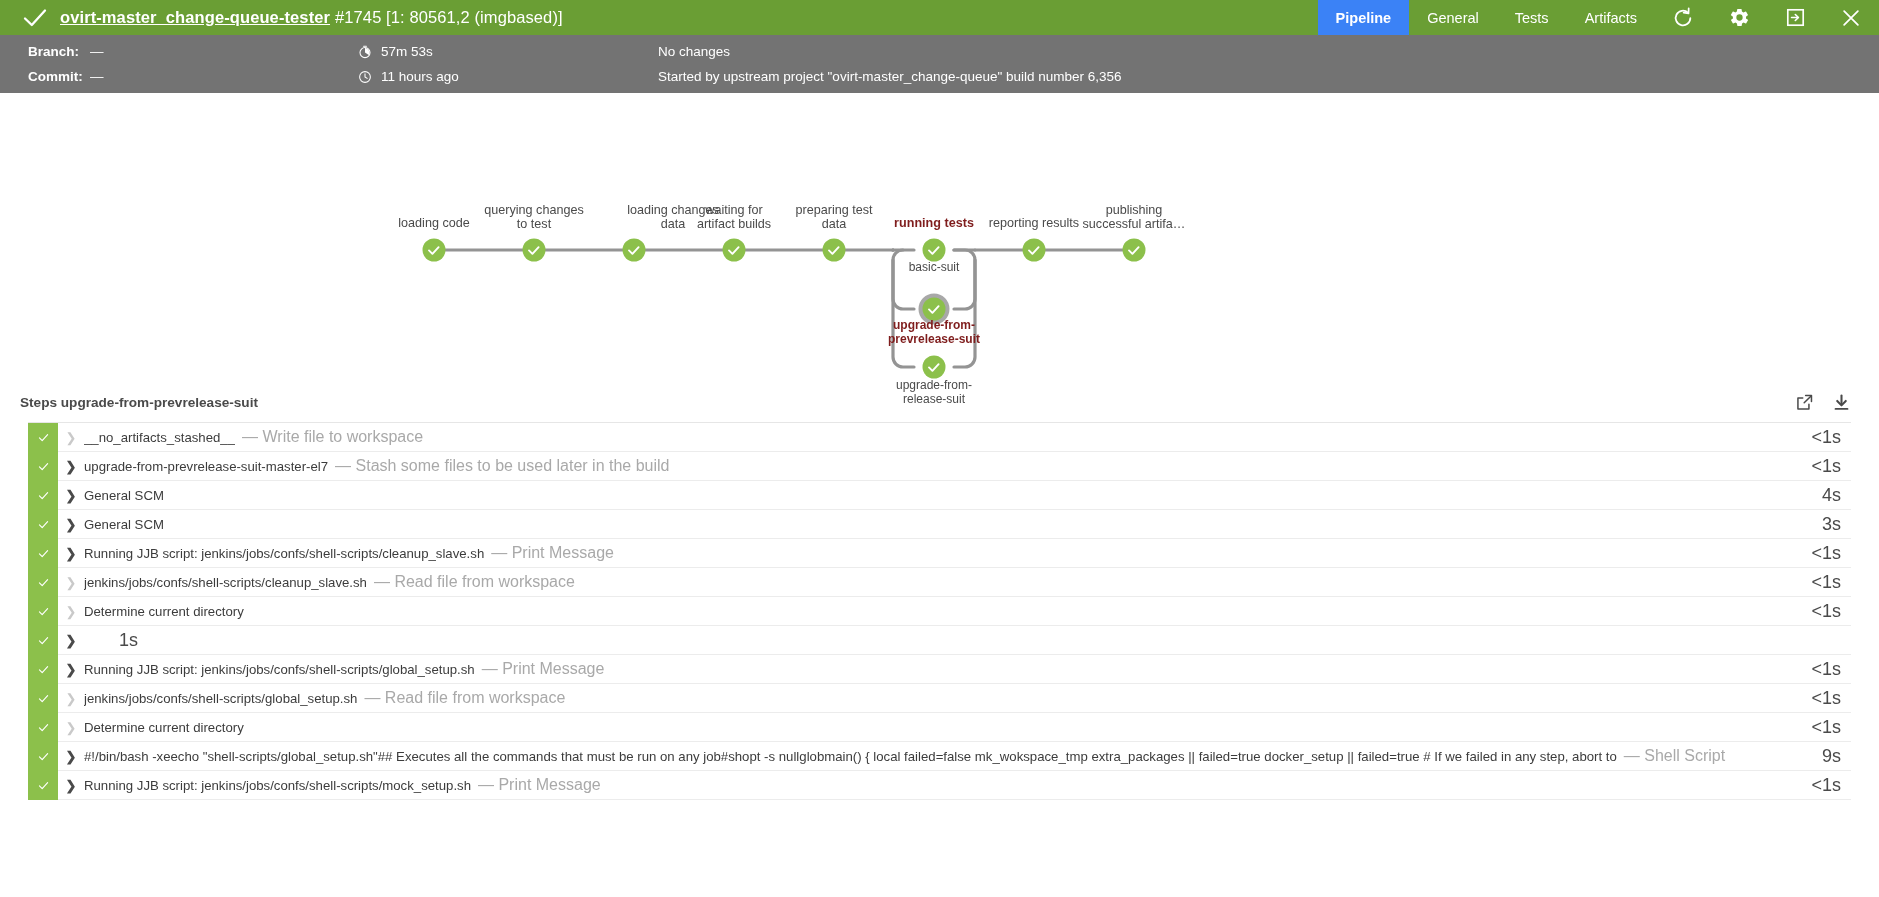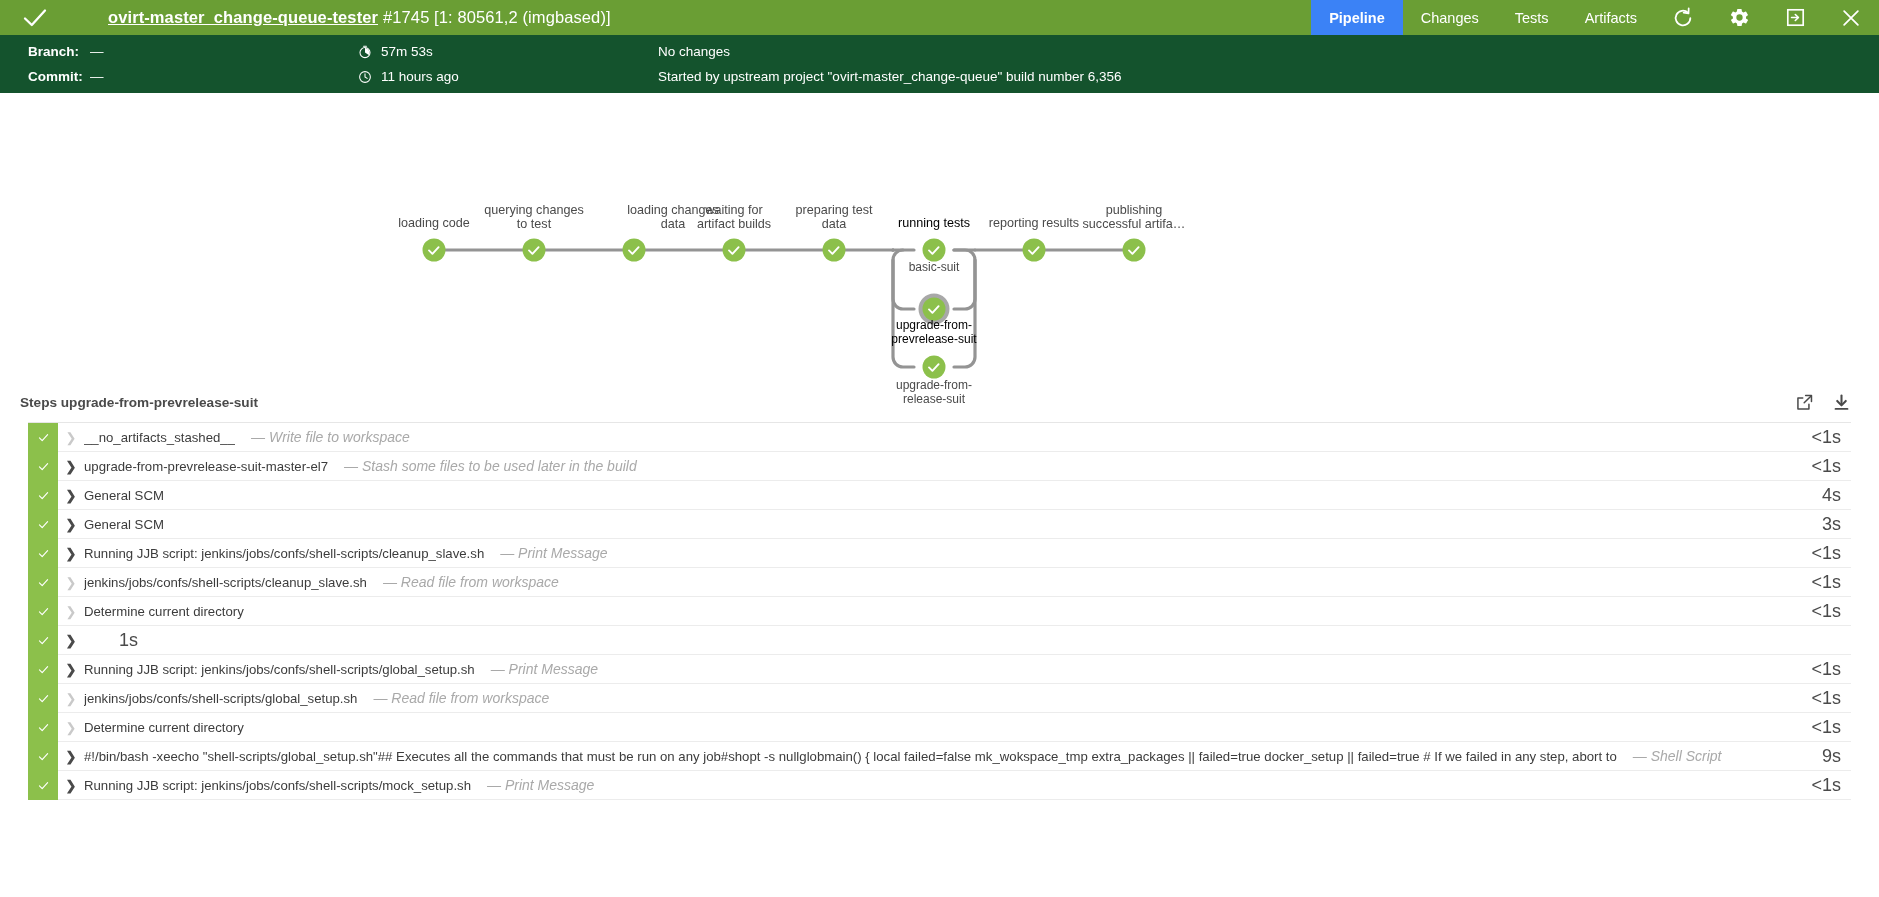--- a/index.html
+++ b/index.html
@@ -31,21 +31,20 @@
     flex: 0 0 auto;
     margin-right: 12px;
     display: block;
   }
   .build-title {
     font-size: 16.5px;
     white-space: nowrap;
     overflow: hidden;
     text-overflow: ellipsis;
     letter-spacing: .1px;
-    margin-left: 48px;
   }
   .build-title .joblink {
     text-decoration: underline;
     font-weight: 600;
     cursor: pointer;
   }
   .build-title .buildno { font-weight: 400; margin-left: 5px; }
 
   .topbar-right {
     display: flex;
@@ -63,21 +62,21 @@
   .tab.active { background: #3b82f6; font-weight: 600; }
   .icon-btn {
     display: flex; align-items: center; justify-content: center;
     width: 56px;
     cursor: pointer;
   }
   .icon-btn svg { display: block; }
 
   
   .subbar {
-    background: #14532d;
+    background: #737373;
     color: #ffffff;
     height: 58px;
     display: grid;
     grid-template-columns: 330px 300px 1fr;
     align-items: center;
     padding: 0 0 0 28px;
     font-size: 13.5px;
   }
   .subcol { display: flex; flex-direction: column; gap: 9px; }
   .subrow { display: flex; align-items: center; height: 16px; }
@@ -95,21 +94,21 @@
   .graph-svg { position: absolute; left: 0; top: 0; }
   .node-label {
     position: absolute;
     text-align: center;
     font-size: 12.6px;
     color: #4a4a4a;
     line-height: 13.6px;
     transform: translateX(-50%);
     white-space: pre-line;
   }
-  .node-label.bold { font-weight: 400; color: #000000; }
+  .node-label.bold { font-weight: 700; color: #7f1d1d; }
   .node-label.small { font-size: 12px; }
 
   
   .steps-header {
     display: flex;
     align-items: center;
     padding: 0 28px 0 20px;
     height: 40px;
     margin-top: 0px;
   }
@@ -168,25 +167,24 @@
     white-space: nowrap;
     padding-right: 12px;
   }
   .step-name {
     font-size: 13.2px;
     color: #3c3c3c;
     overflow: hidden;
     text-overflow: ellipsis;
   }
   .step-type {
-    font-size: 14px;
+    font-size: 16px;
     color: #a9a9a9;
-    margin-left: 16px;
+    margin-left: 7px;
     flex: 0 0 auto;
-    font-style: italic;
   }
   .step-dur {
     flex: 0 0 auto;
     width: 64px;
     text-align: right;
     font-size: 18px;
     color: #4a4a4a;
     padding-right: 10px;
   }
 </style>
@@ -200,21 +198,21 @@
         <path d="M3 13.5 L9.8 20 L23 5.5" stroke="#ffffff" stroke-width="2.3" stroke-linecap="round" stroke-linejoin="round"></path>
       </svg>
     </span>
     <div class="build-title">
       <span class="joblink">ovirt-master_change-queue-tester</span><span class="buildno">#1745 [1: 80561,2 (imgbased)]</span>
     </div>
   </div>
 
   <div class="topbar-right">
     <div class="tab active">Pipeline</div>
-    <div class="tab">Changes</div>
+    <div class="tab">General</div>
     <div class="tab">Tests</div>
     <div class="tab">Artifacts</div>
 
     <div class="icon-btn">
       <svg width="22" height="22" viewBox="0 0 24 24" fill="none" xmlns="http://www.w3.org/2000/svg">
         <path d="M20 12a8 8 0 1 1-2.6-5.9" stroke="#fff" stroke-width="1.9" stroke-linecap="round"></path>
         <path d="M18.2 1.6 L18.0 7.0 L12.7 6.2" stroke="#fff" stroke-width="1.9" stroke-linecap="round" stroke-linejoin="round"></path>
       </svg>
     </div>
     <div class="icon-btn">

